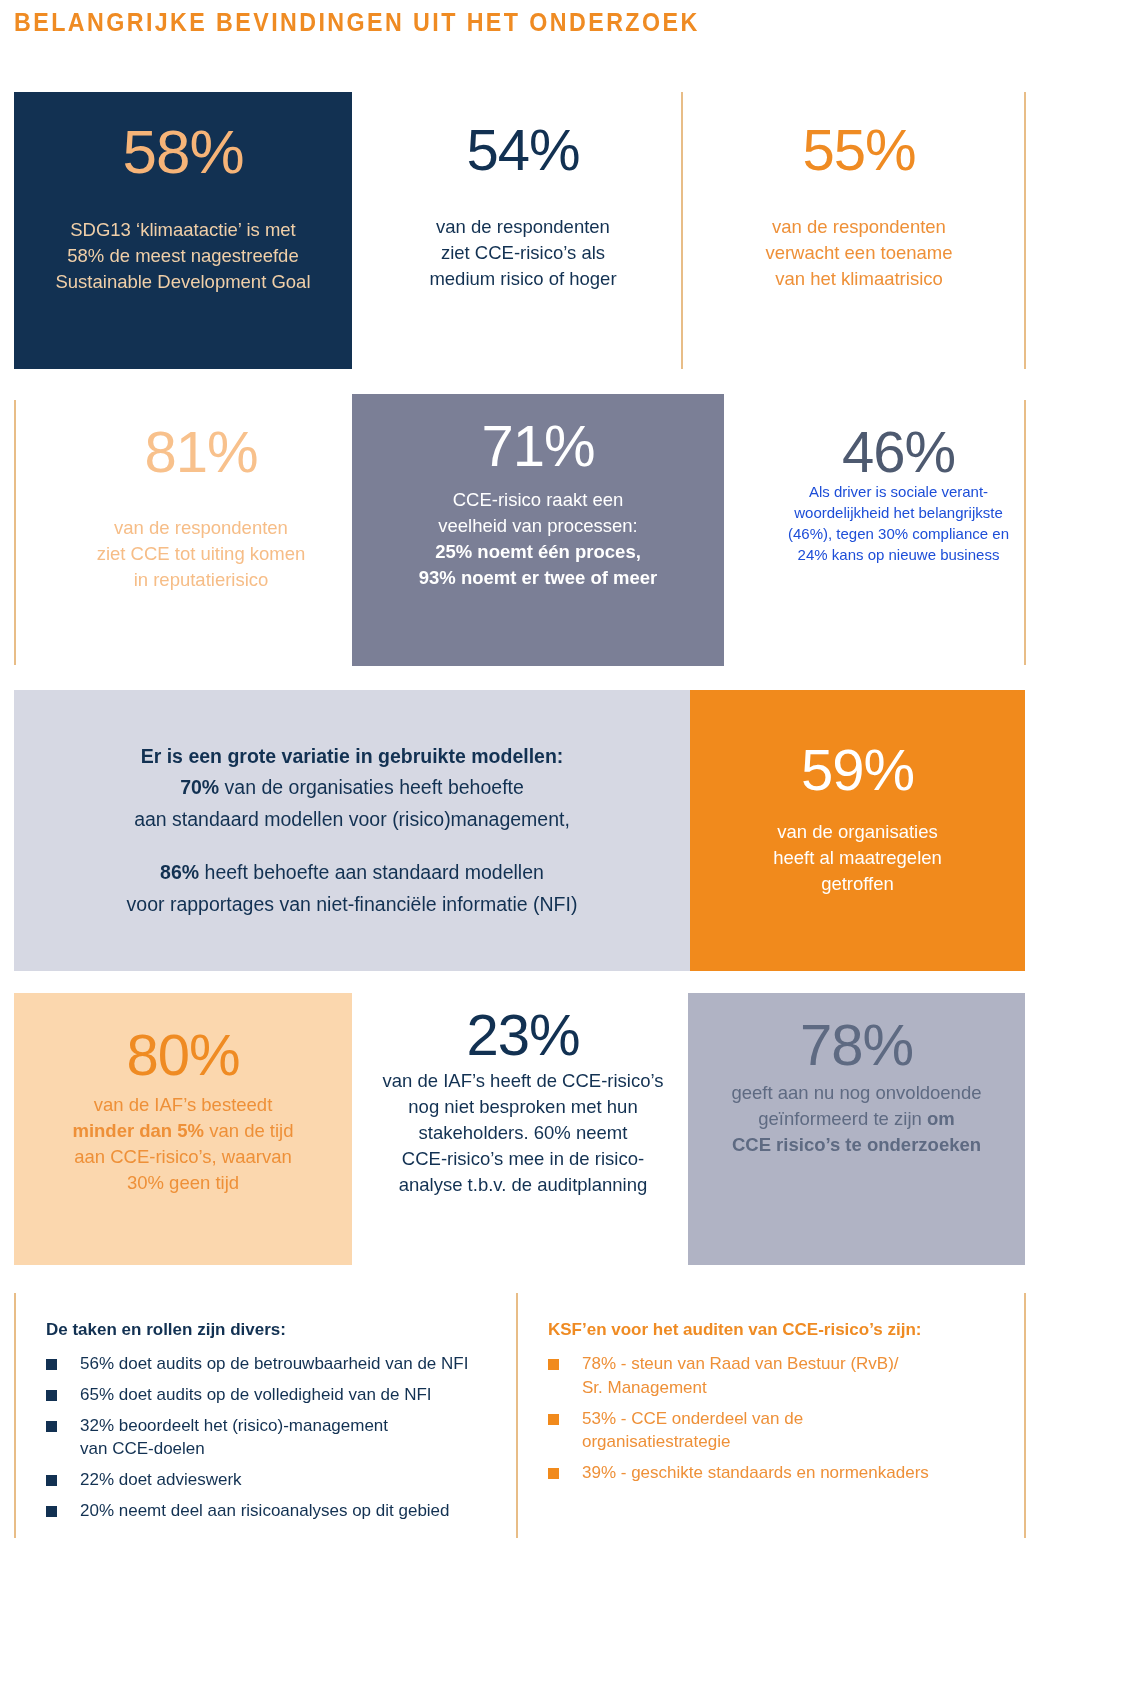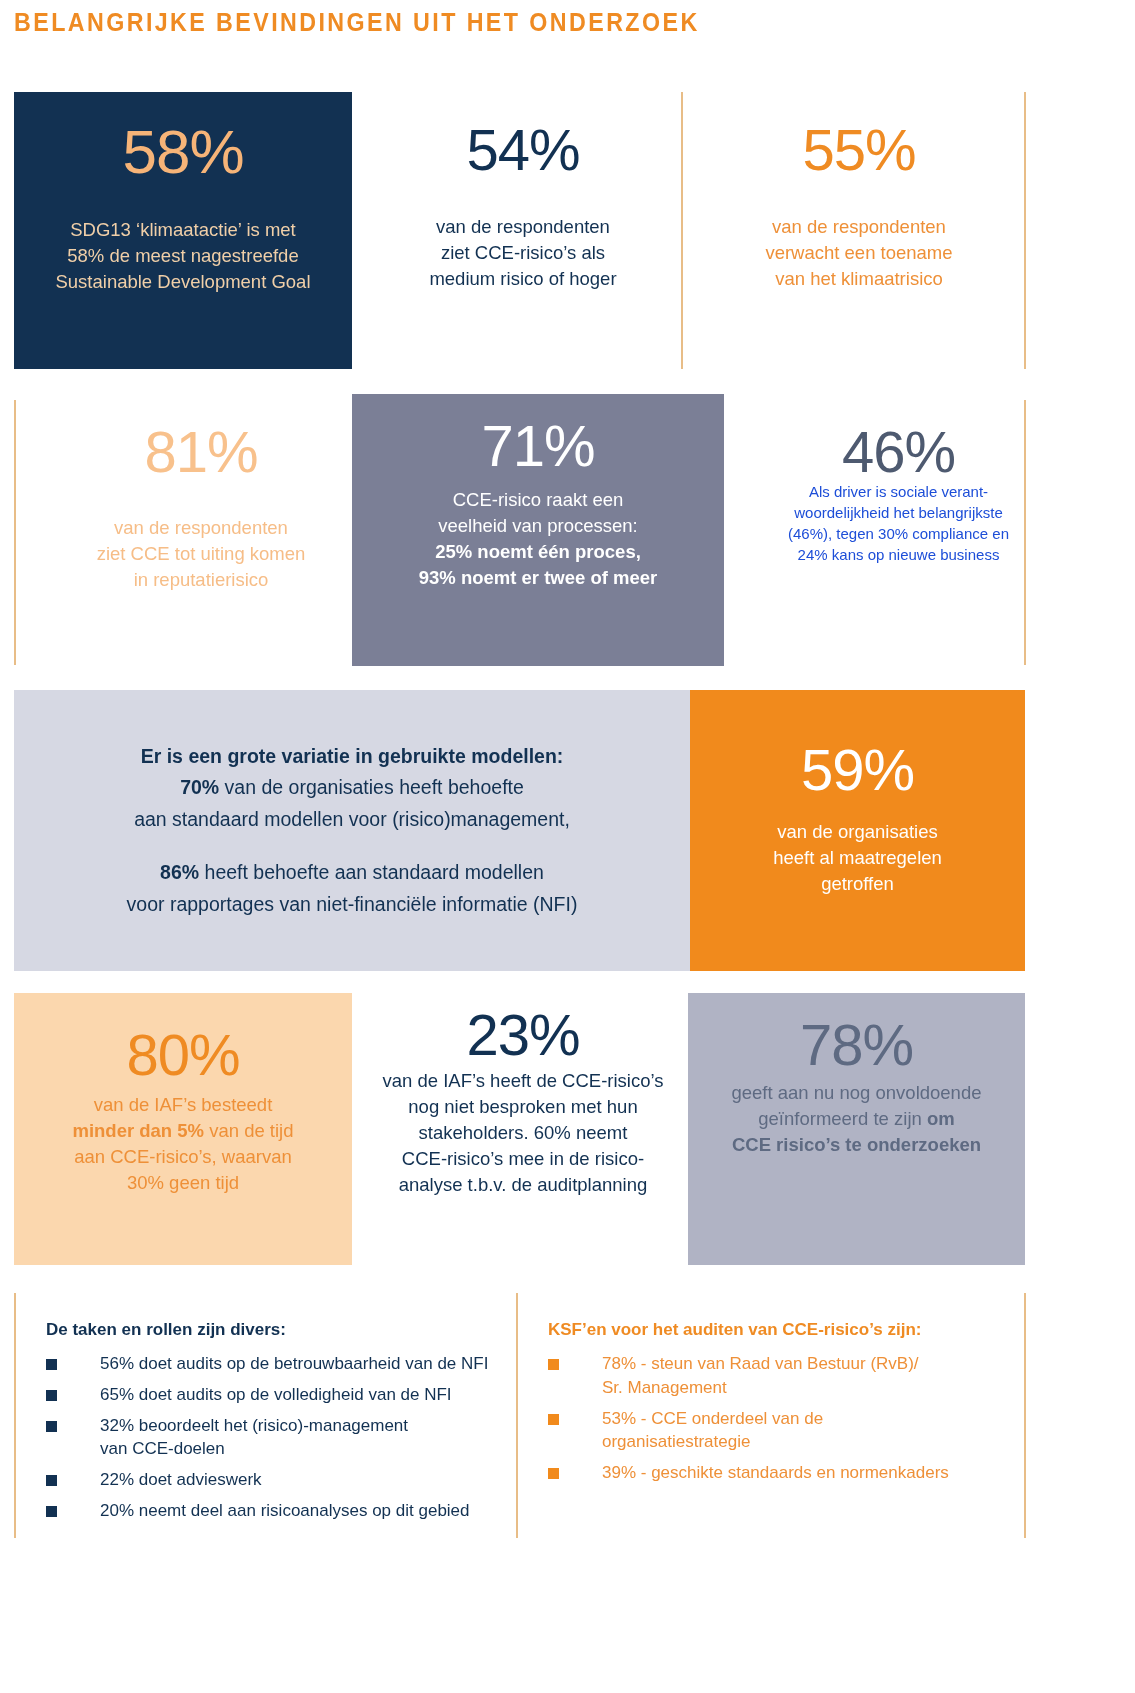--- a/index.html
+++ b/index.html
@@ -123,21 +123,21 @@
   
   .listblock { position: absolute; }
   .listblock h3 {
     font-size: 17px;
     font-weight: 700;
     margin-bottom: 12px;
   }
   .listblock ul { list-style: none; }
   .listblock li {
     position: relative;
-    padding-left: 54px;
+    padding-left: 34px;
     font-size: 17px;
     line-height: 1.40;
     margin-bottom: 7px;
   }
   .listblock li .bullet {
     position: absolute;
     left: 0;
     top: 7px;
     width: 11px;
     height: 11px;

